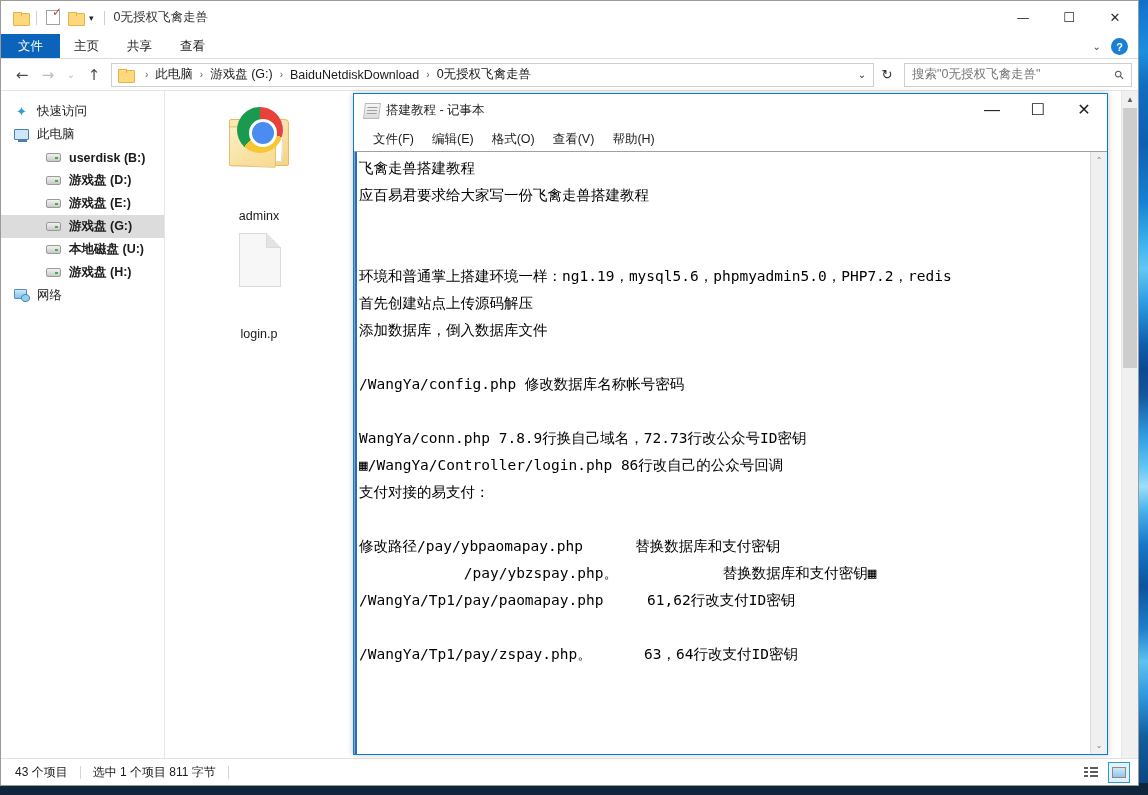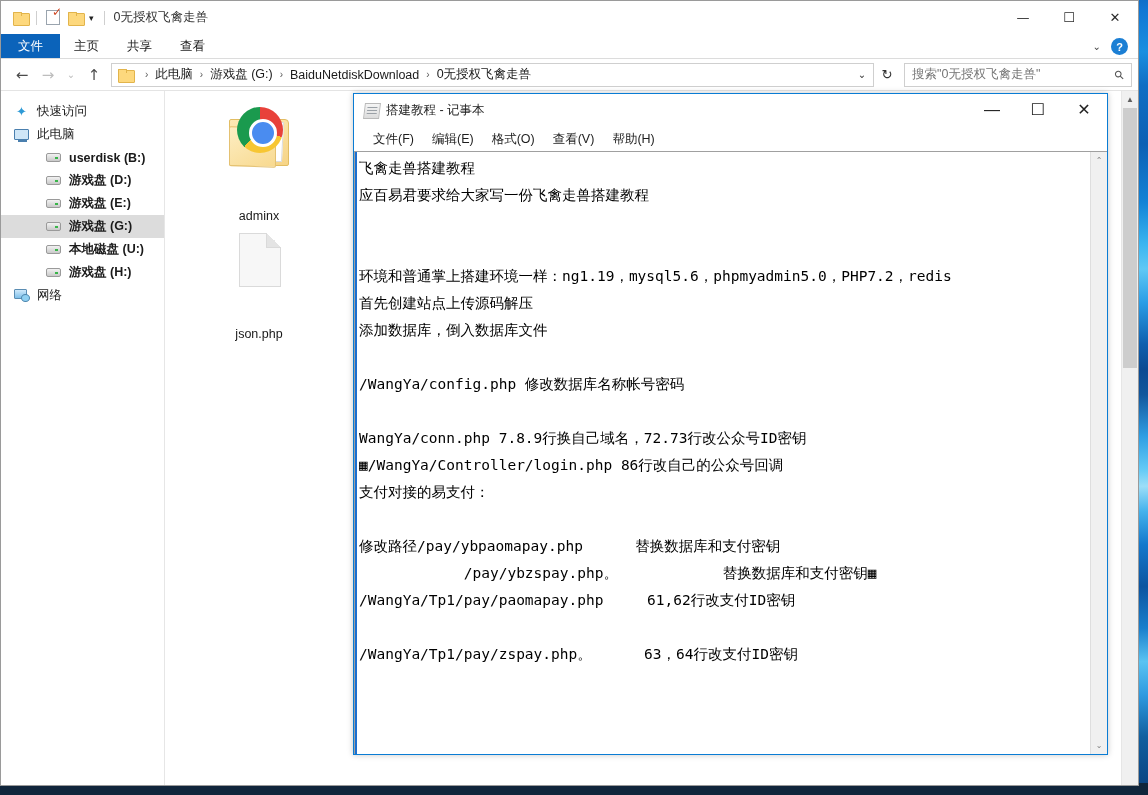--- a/index.html
+++ b/index.html
@@ -475,26 +475,20 @@
           <div class="file-cell">
             <span class="file-ico">
               <span class="backarrow">‹</span>
             </span>
             <span class="file-label">back</span>
           </div>
           <div class="file-cell">
             <span class="file-ico">
               <span class="doc"></span>
             </span>
-            <span class="file-label">json.php</span>
-          </div>
-          <div class="file-cell">
-            <span class="file-ico">
-              <span class="doc"></span>
-            </span>
             <span class="file-label">login.p</span>
           </div>
           <div class="file-cell">
             <span class="file-ico">
               <span class="doc"></span>
               <span class="gear">
                 <span class="gear-teeth">
                   <i style="transform:rotate(0deg) translate(17px,0)"></i>
                   <i style="transform:rotate(45deg) translate(17px,0)"></i>
                   <i style="transform:rotate(90deg) translate(17px,0)"></i>
@@ -527,20 +521,41 @@
             <span class="file-label">style-mo</span>
           </div>
         </div>
       <div class="exp-scroll">
         <div class="arrow">▲</div>
         <div class="thumb"></div>
       </div>
     </div>
   </div>
 
+  <div class="exp-status">
+    <span>43 个项目</span>
+    <span class="st-sep"></span>
+    <span>选中 1 个项目  811 字节</span>
+    <span class="st-sep"></span>
+    <div class="view-btns">
+      <div class="vb">
+        <span class="vb-details">
+          <i style="top:0"></i>
+            <b style="top:0"></b>
+          <i style="top:4px"></i>
+            <b style="top:4px"></b>
+          <i style="top:8px"></i>
+            <b style="top:8px"></b>
+        </span>
+      </div>
+      <div class="vb active">
+        <span class="vb-thumb"></span>
+      </div>
+    </div>
+  </div>
 </div>
 
 <div id="notepad">
   <div class="np-title">
     <span class="np-ico"></span>
     <span class="np-title-text">搭建教程 - 记事本</span>
     <div class="np-btns">
       <div class="np-btn">
           <span>—</span>
         </div>

